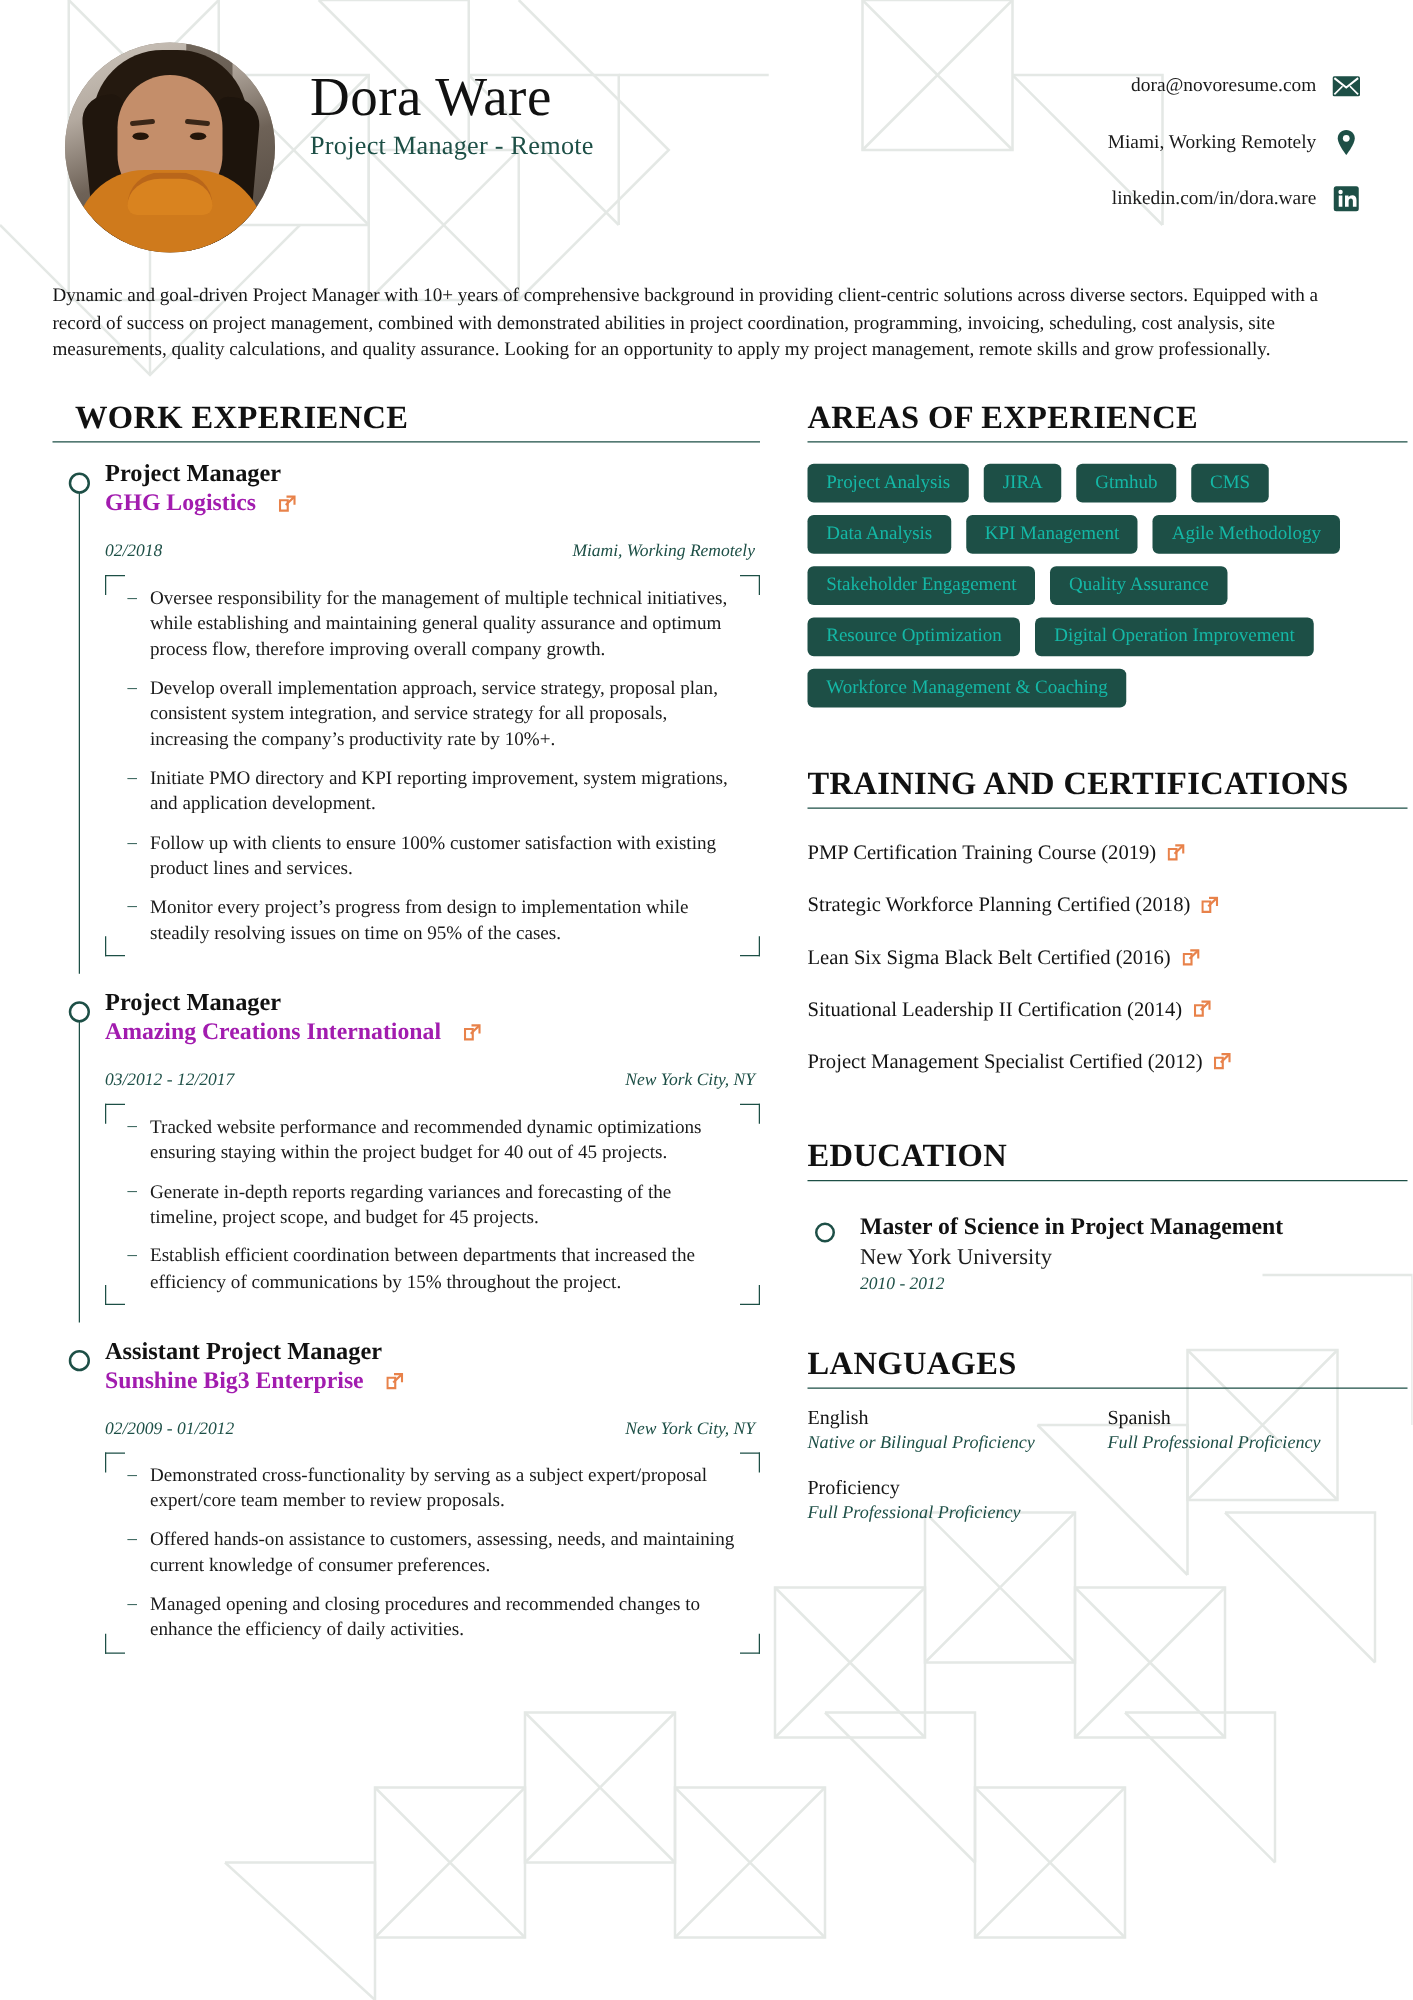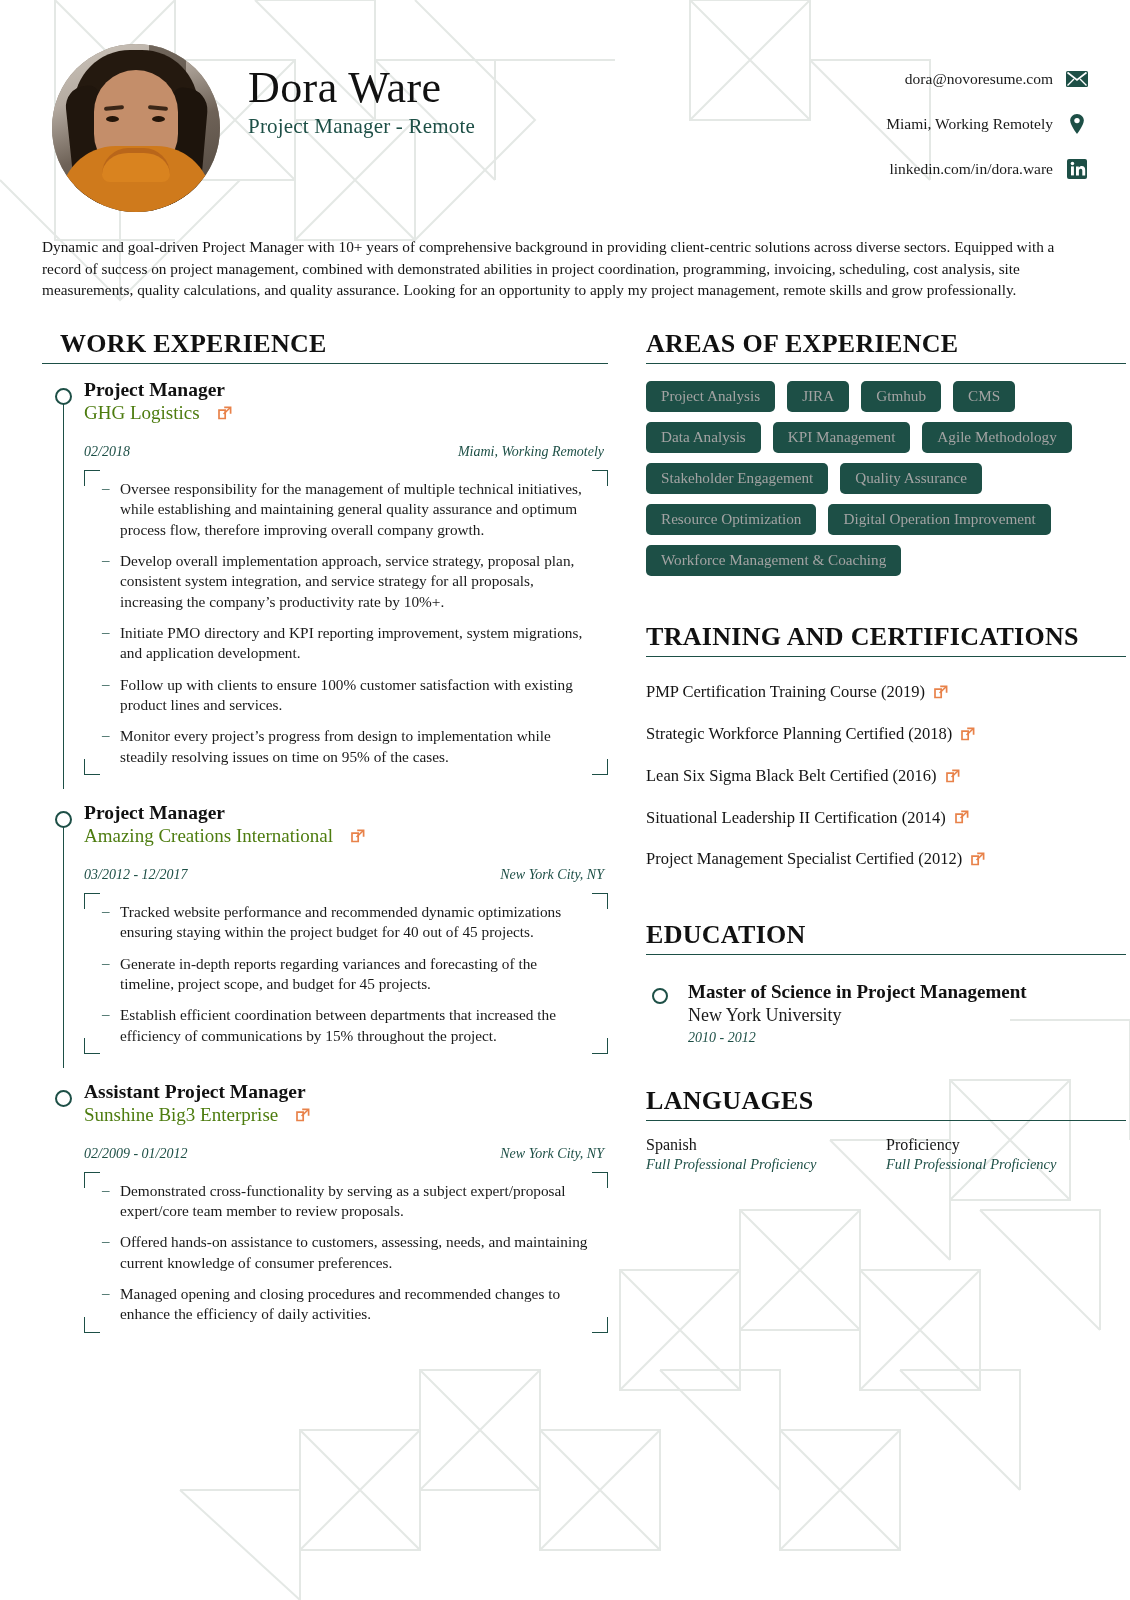--- a/index.html
+++ b/index.html
@@ -23,21 +23,21 @@
     inset: 0;
     z-index: 0;
     pointer-events: none;
   }
 
   #page {
     position: relative;
     z-index: 1;
     width: 1130px;
     height: 1600px;
-    padding: 18px 42px;
+    padding: 8px 42px;
   }
 
   
   .header {
     display: flex;
     align-items: flex-start;
     padding-top: 26px;
     height: 196px;
   }
 
@@ -223,24 +223,25 @@
 
   .job-role {
     font-size: 19.5px;
     font-weight: bold;
     line-height: 1.18;
     color: #111;
   }
   .job-company {
     font-size: 19px;
     line-height: 1.25;
-    color: #4d7c0f;
+    color: #a21caf;
     display: flex;
     align-items: center;
     gap: 18px;
+    font-weight: bold;
   }
   .job-meta {
     display: flex;
     justify-content: space-between;
     align-items: center;
     font-style: italic;
     font-size: 14px;
     color: #1d4f46;
     margin-top: 19px;
     padding-right: 4px;
@@ -279,21 +280,21 @@
 
   
   .tags {
     display: flex;
     flex-wrap: wrap;
     gap: 10px 12px;
     margin-top: 17px;
   }
   .tag {
     background: #1d4f46;
-    color: #a3a3a3;
+    color: #14b8a6;
     font-size: 15.2px;
     padding: 7px 15px 8px;
     border-radius: 5px;
     line-height: 1.05;
     white-space: nowrap;
   }
 
   
   .cert-list { margin-top: 14px; }
   .cert-item {
@@ -678,20 +679,24 @@
         </div>
       </div>
 
       <div class="sp-lang"></div>
 
       <div>
         <div class="sec-title">LANGUAGES</div>
         <div class="sec-rule"></div>
         <div class="lang-grid">
           <div class="lang">
+            <div class="lang-name">English</div>
+            <div class="lang-level">Native or Bilingual Proficiency</div>
+          </div>
+          <div class="lang">
             <div class="lang-name">Spanish</div>
             <div class="lang-level">Full Professional Proficiency</div>
           </div>
           <div class="lang">
             <div class="lang-name">Proficiency</div>
             <div class="lang-level">Full Professional Proficiency</div>
           </div>
         </div>
       </div>
 

